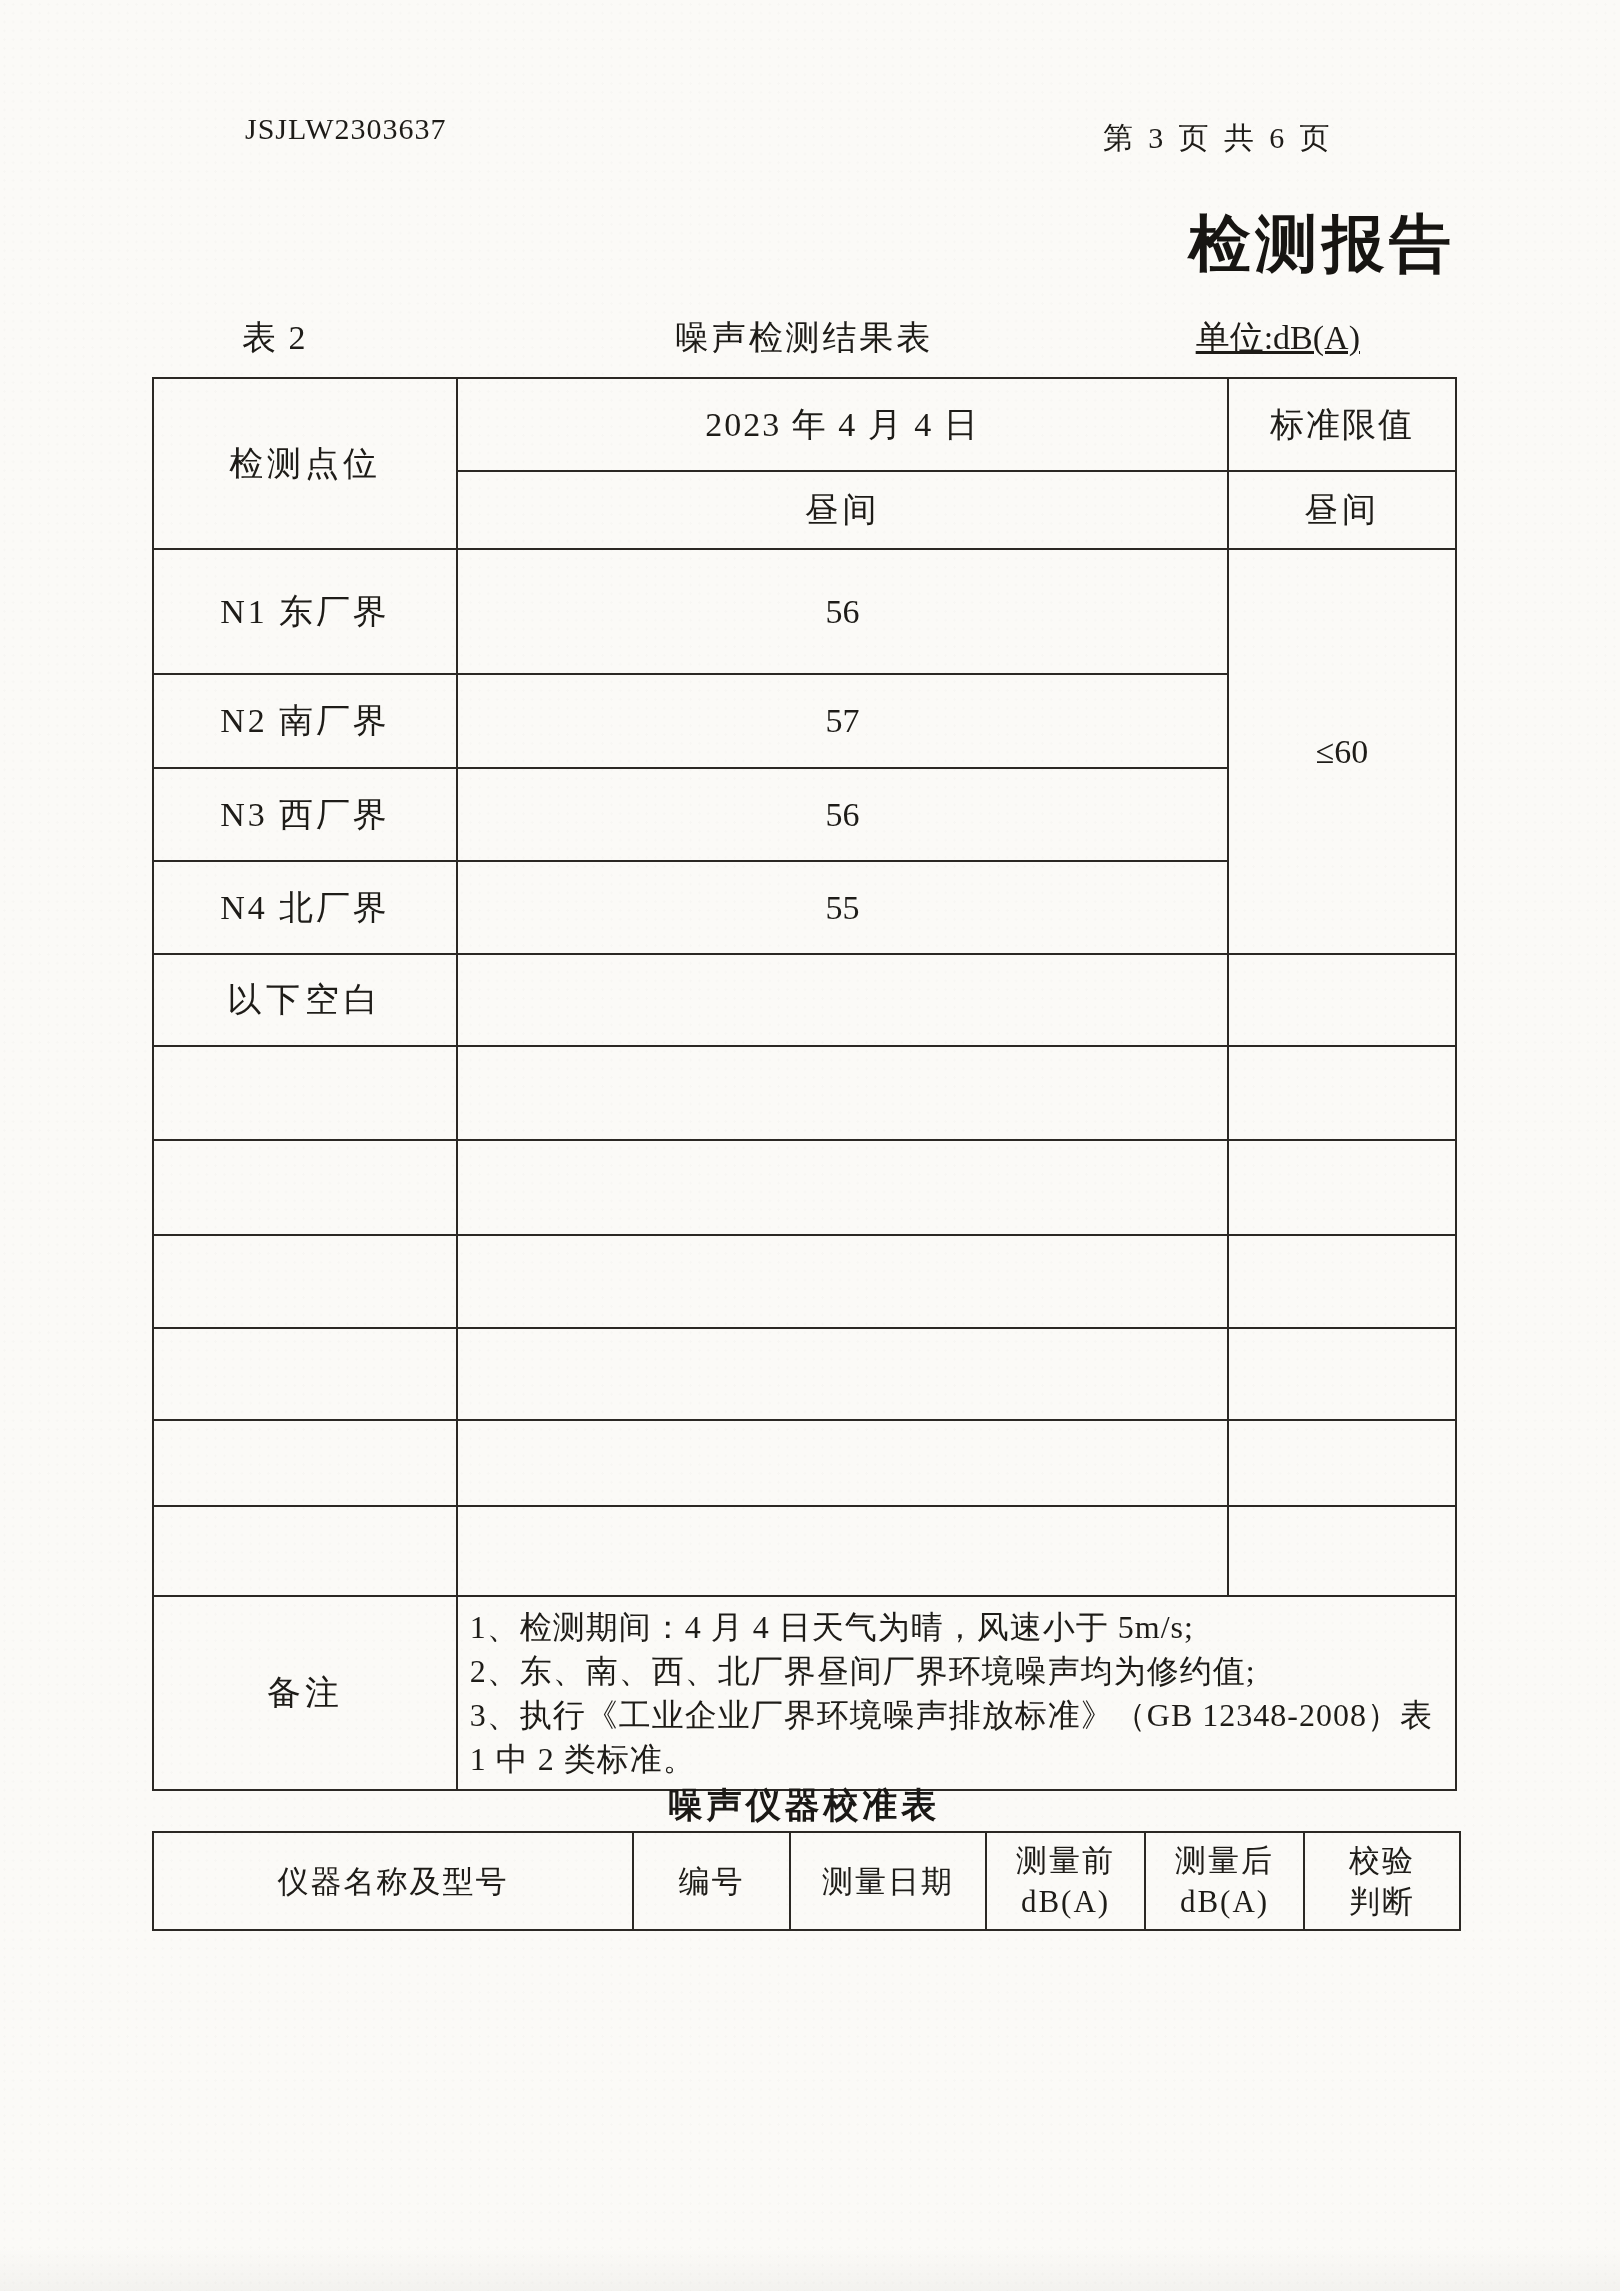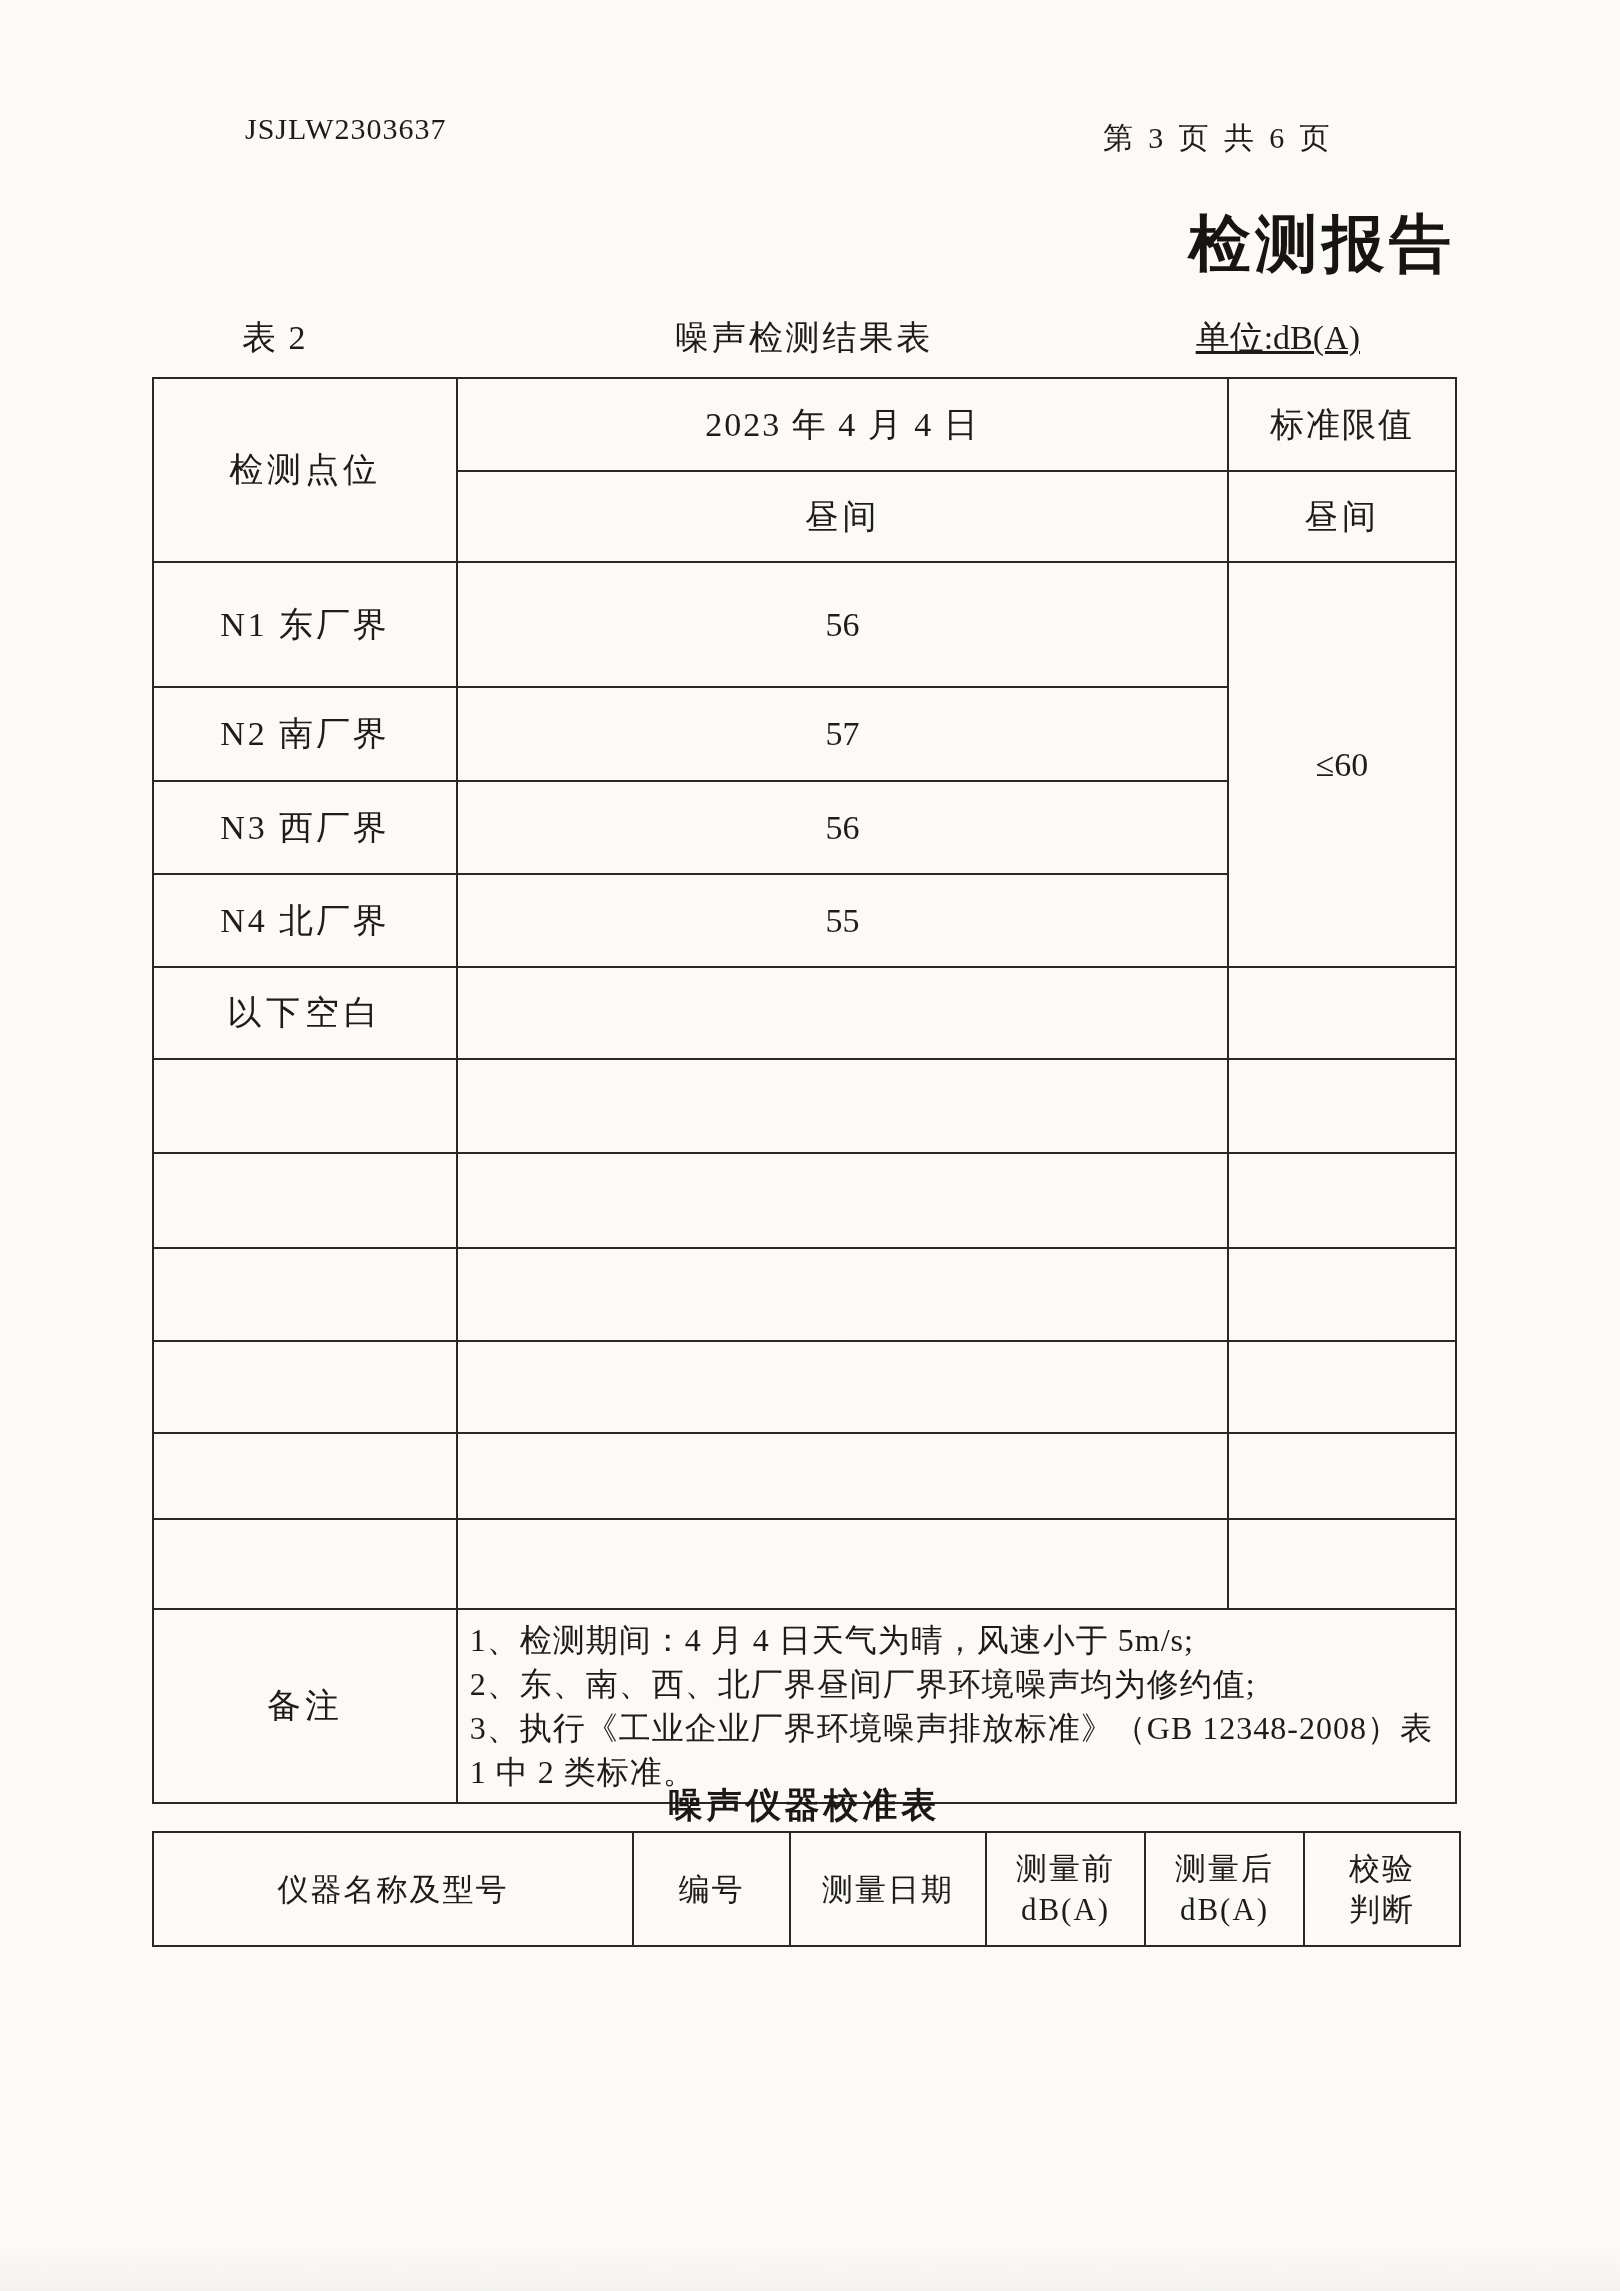--- a/index.html
+++ b/index.html
@@ -132,21 +132,21 @@
       <col style="width:304px">
       <col style="width:771px">
       <col style="width:228px">
     </colgroup>
     <tbody>
       <tr style="height:93px">
         <th class="th-point" rowspan="2">检测点位</th>
         <th class="th-date">2023 年 4 月 4 日</th>
         <th class="th-limit">标准限值</th>
       </tr>
-      <tr style="height:91px">
+      <tr style="height:78px">
         <th class="th-day">昼间</th>
         <th class="th-day">昼间</th>
       </tr>
       <tr style="height:125px" class="first-data">
         <td class="point-cell">N1 东厂界</td>
         <td class="value-cell">56</td>
         <td class="limit-cell" rowspan="4">≤60</td>
       </tr>
       <tr style="height:94px">
         <td class="point-cell">N2 南厂界</td>
@@ -211,21 +211,21 @@
   <table class="cal-table">
     <colgroup>
       <col style="width:480px">
       <col style="width:157px">
       <col style="width:196px">
       <col style="width:159px">
       <col style="width:159px">
       <col style="width:156px">
     </colgroup>
     <tbody>
-      <tr style="height:114px">
+      <tr style="height:98px">
         <th>仪器名称及型号</th>
         <th>编号</th>
         <th>测量日期</th>
         <th>测量前
 dB(A)</th>
         <th>测量后
 dB(A)</th>
         <th>校验
 判断</th>
       </tr>

